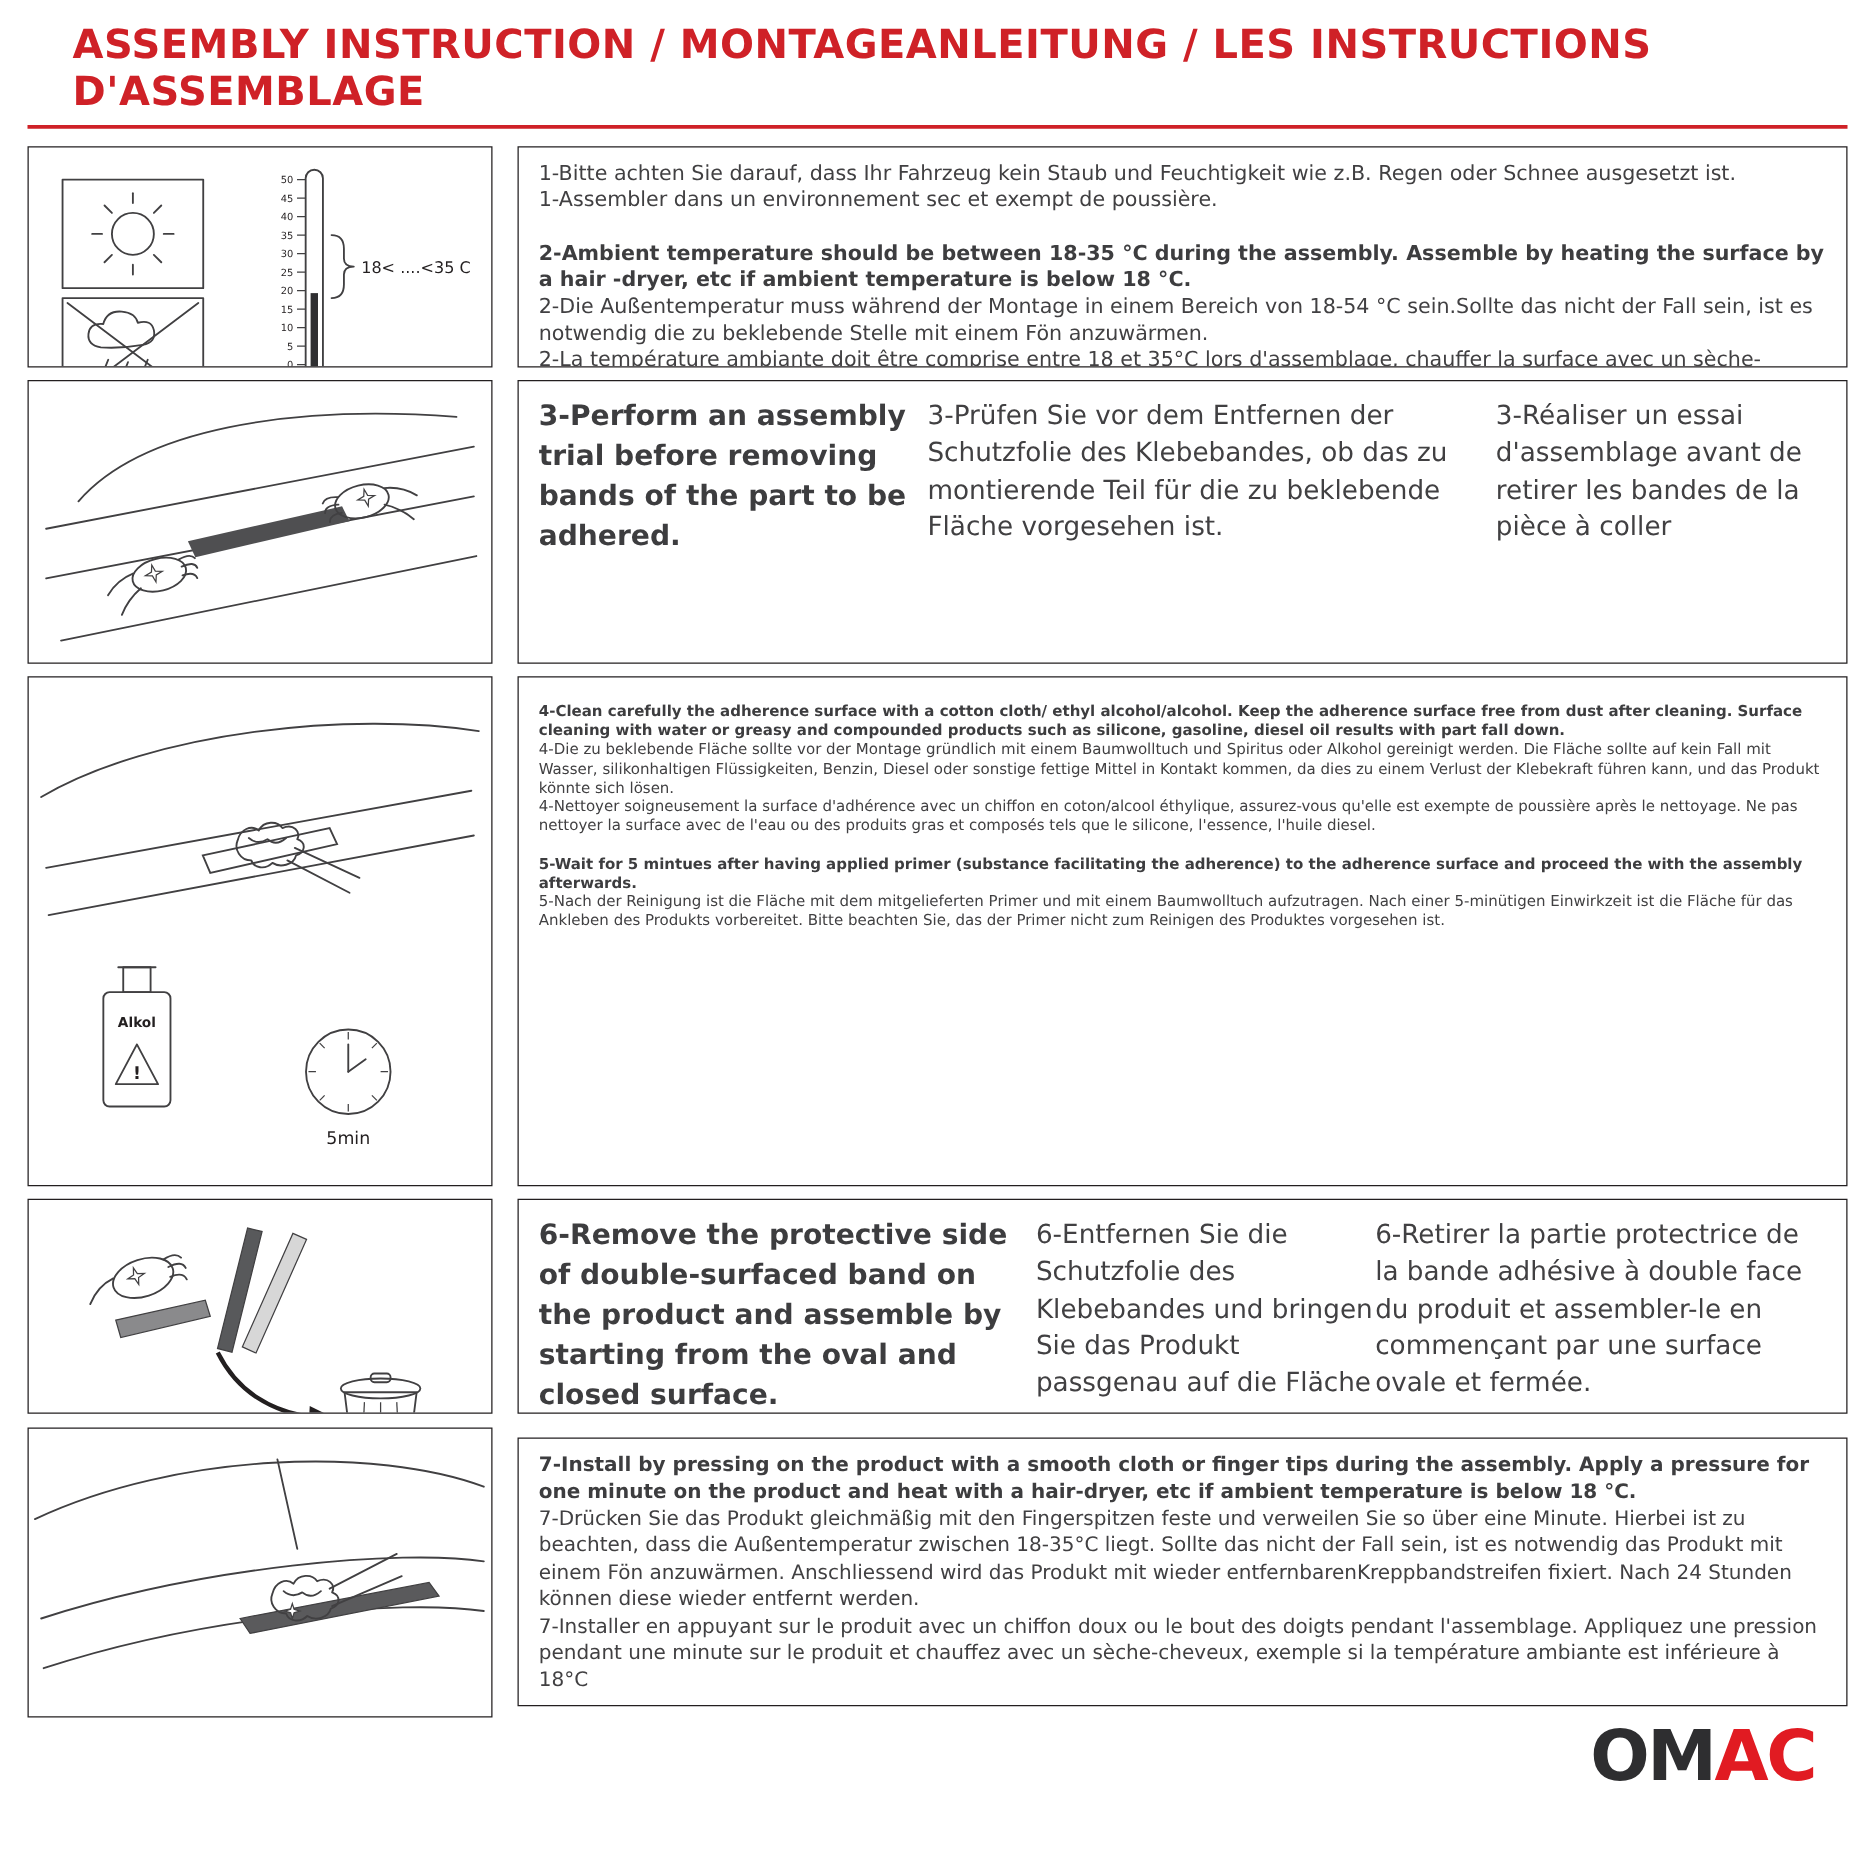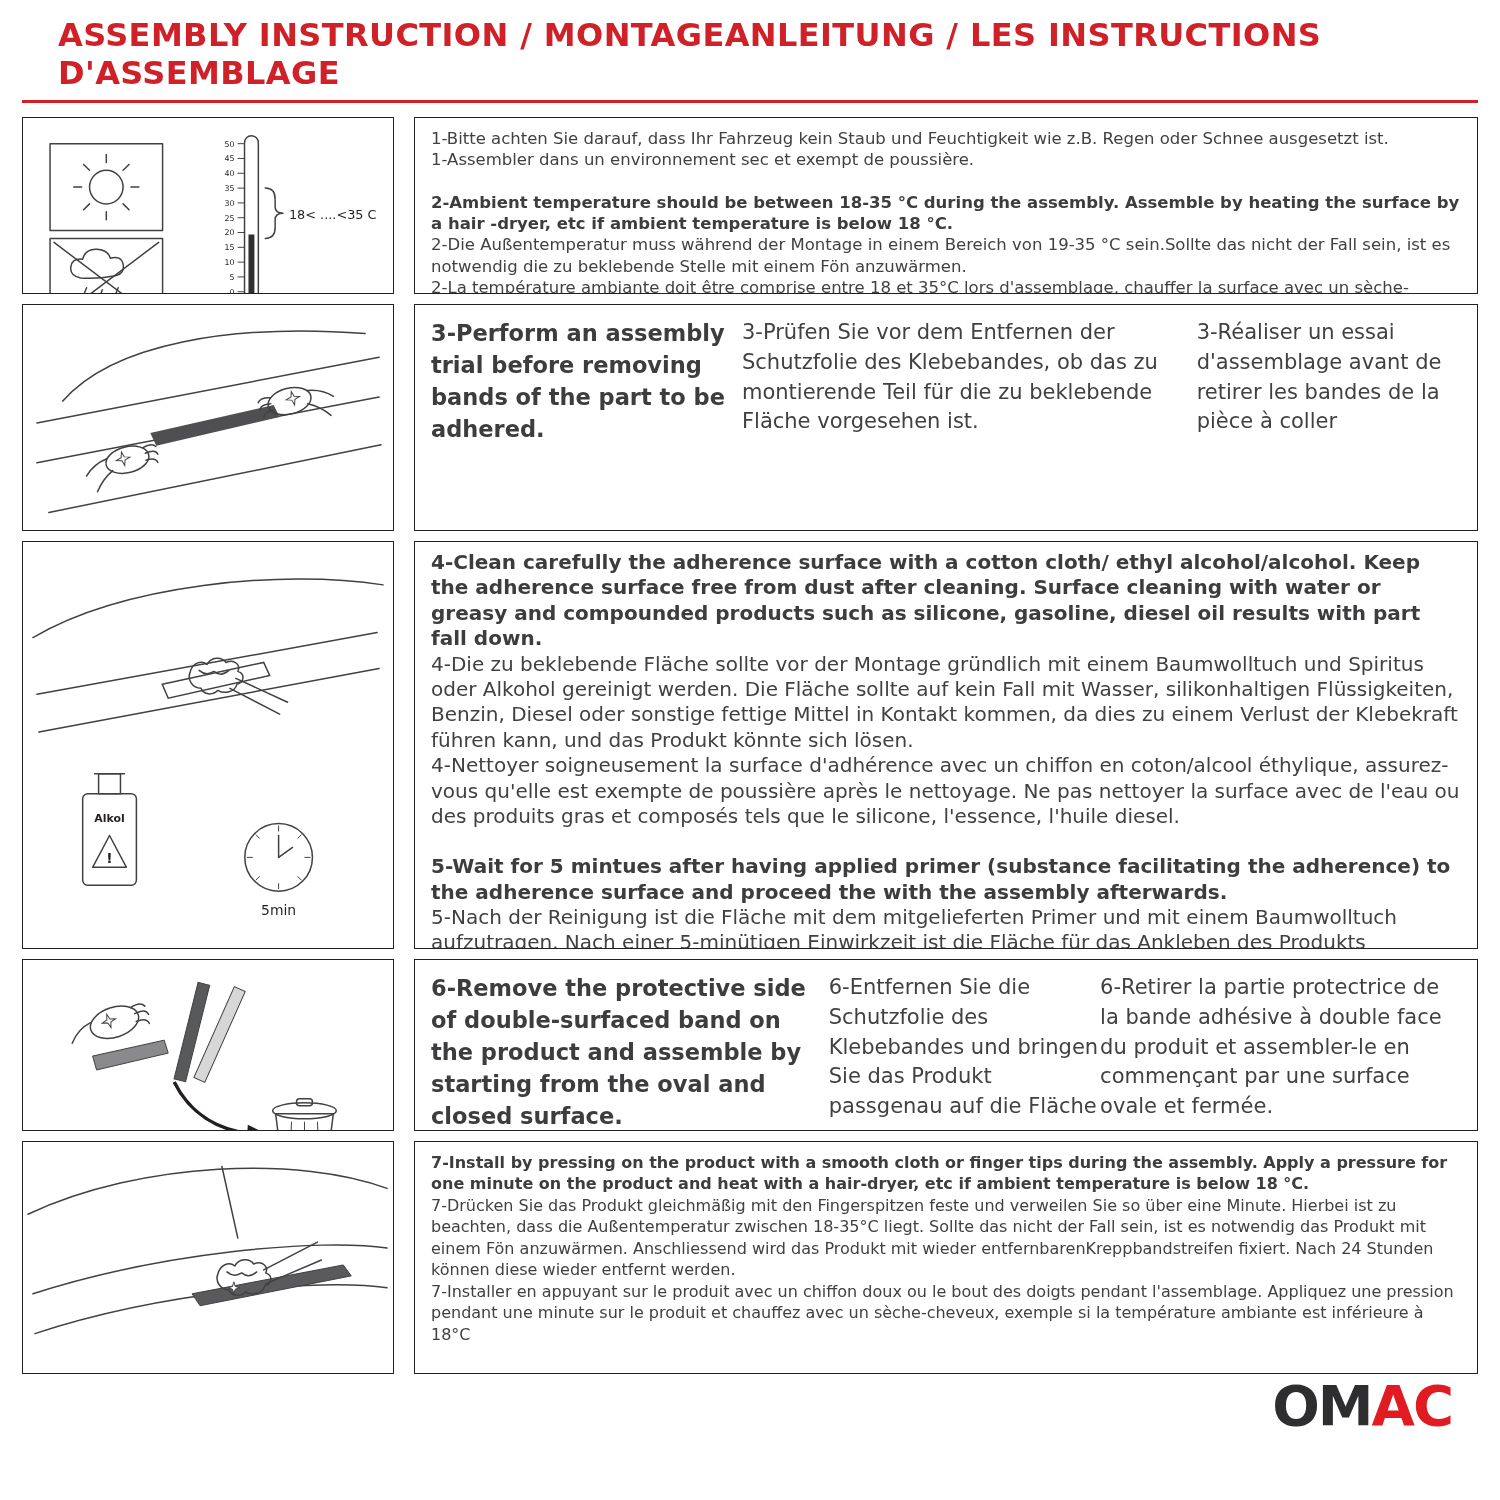--- a/index.html
+++ b/index.html
@@ -23,23 +23,23 @@
     border: 1.5px solid #231f20; background: #fff; overflow: hidden;
   }
   .text-box {
     flex: 1; border: 1.5px solid #231f20; background: #fff;
     padding: 10px 16px; overflow: hidden;
   }
   .r1 { height: 177px; }
   .r2 { height: 227px; }
   .r3 { height: 408px; }
   .r4 { height: 172px; }
-  .r5 { height: 233px; }
+  .r5 { height: 233px; align-items: center; }
   .size-s { font-size: 16.5px; line-height: 1.3; }
-  .size-s3 { font-size: 20px; line-height: 1.27; padding-top: 8px; }
+  .size-s3 { font-size: 12px; line-height: 1.27; padding-top: 20px; }
   .size-s5 { font-size: 16px; line-height: 1.34; }
   .size-l { font-size: 21px; line-height: 1.42; display:flex; flex-direction:row; justify-content:flex-end; }
   .size-l p { margin: 3px 0; }
   .size-l p.b { font-size: 22.5px; }
   p { margin: 0; }
   .b { font-weight: bold; color: #3d3d3f; }
   .gap { margin-top: 1.25em; }
   svg { display:block; }
   .ln { fill: none; stroke: #414042; stroke-width: 1.5; stroke-linecap: round; stroke-linejoin: round; }
   .lnthin { fill: none; stroke: #414042; stroke-width: 1; }
@@ -119,21 +119,21 @@
             </g>
             <path class="ln" d="M244,71 Q254,71 254,82 L254,90 Q254,96.5 262,96.5 Q254,96.5 254,103 L254,111 Q254,122 244,122"></path>
             <text x="268" y="102" font-size="13">18&lt; ....&lt;35 C</text>
           </g>
         </svg>
       </div>
       <div class="text-box size-s">
         <p>1-Bitte achten Sie darauf, dass Ihr Fahrzeug kein Staub und Feuchtigkeit wie z.B. Regen oder Schnee ausgesetzt ist.</p>
         <p>1-Assembler dans un environnement sec et exempt de poussière.</p>
         <p class="b gap">2-Ambient temperature should be between 18-35 °C  during the assembly. Assemble by heating the surface by a hair -dryer, etc if ambient temperature is below 18 °C.</p>
-        <p>2-Die Außentemperatur muss während der Montage in einem Bereich von 19-35 °C  sein.Sollte das nicht der Fall sein, ist es notwendig die zu beklebende Stelle mit einem Fön anzuwärmen.</p>
+        <p>2-Die Außentemperatur muss während der Montage in einem Bereich von 18-54 °C  sein.Sollte das nicht der Fall sein, ist es notwendig die zu beklebende Stelle mit einem Fön anzuwärmen.</p>
         <p>2-La température ambiante doit être comprise entre 18 et 35°C lors d'assemblage, chauffer la surface avec un sèche-cheveux par exemple si celle-ci est inférieure à 18°C.</p>
       </div>
     </div>
 
     <div class="row r2">
       <div class="illus-box">
         <svg viewBox="0 0 372 224" width="370" height="224">
           <path class="ln" d="M40,96 C90,38 210,18 344,28"></path>
           <path class="ln" d="M14,118 L358,52"></path>
           <path class="ln" d="M14,158 L358,92"></path>

